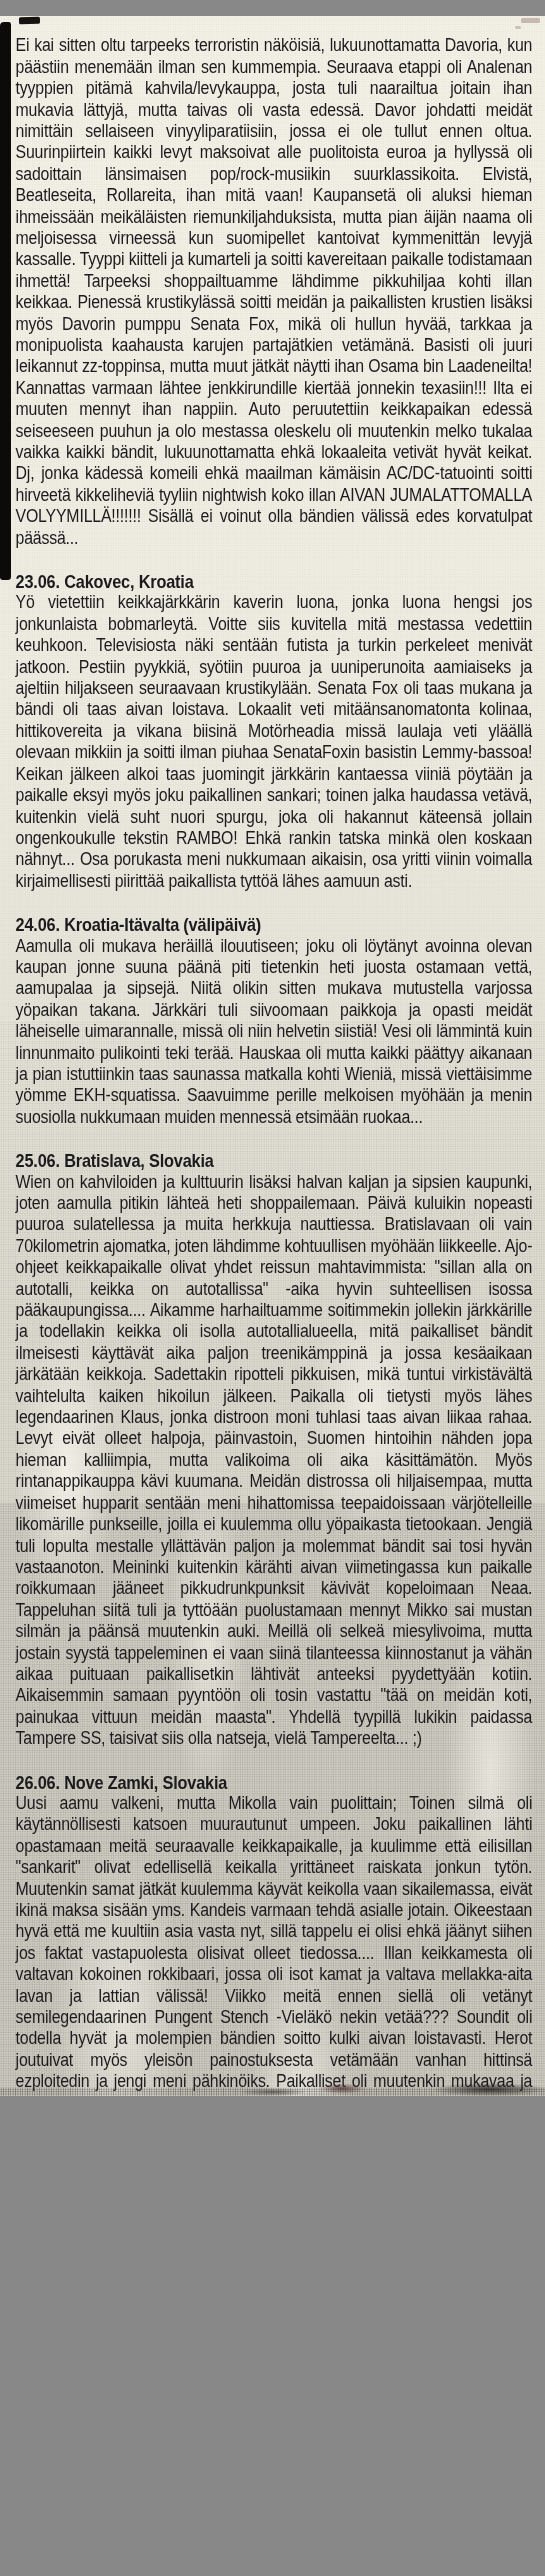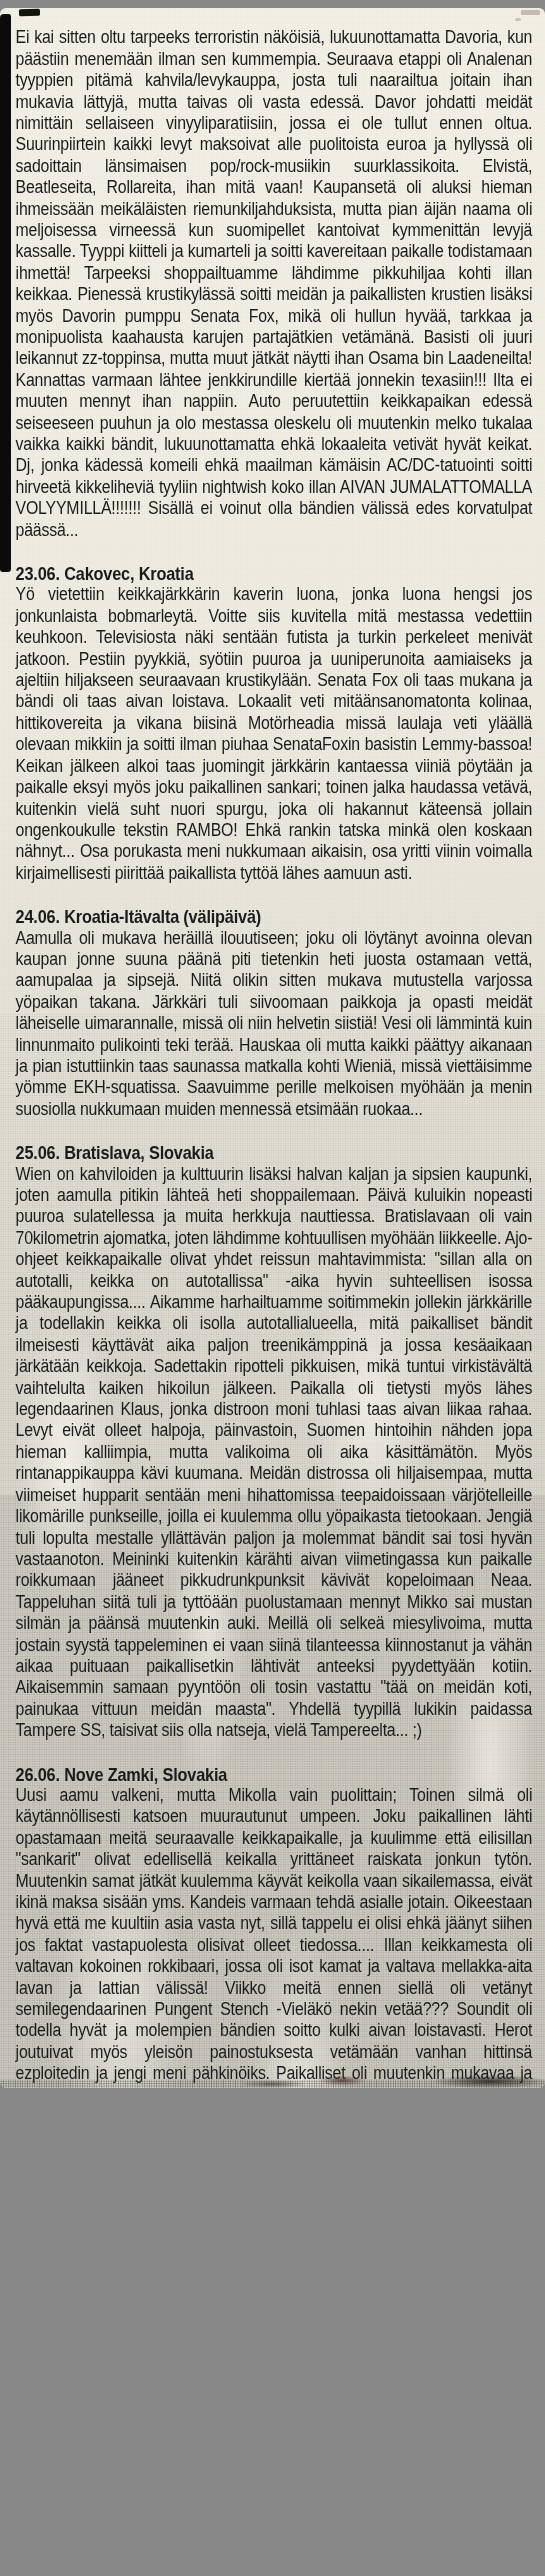--- a/index.html
+++ b/index.html
@@ -4,28 +4,27 @@
 <style>
   html, body {
     margin: 0;
     padding: 0;
     background: #888;
   }
   .page {
     position: relative;
     width: 545px;
     height: 2080px;
-    margin: 8px auto;
+    margin: 16px auto;
     overflow: hidden;
     background: linear-gradient(180deg,
       #f3f0e6 0%, #f1eee4 18%, #eeebe1 32%,
       #e7e4da 45%, #dedbd1 58%, #d9d6cc 72%,
       #d7d4ca 86%, #d5d2c8 100%);
     font-family: "Liberation Sans", "DejaVu Sans", sans-serif;
-    border-radius: 6px;
   }
 
   
   .grain {
     position: absolute;
     left: 0; right: 0;
     pointer-events: none;
     background-image: radial-gradient(circle, rgba(55,53,48,0.55) 0.6px, rgba(0,0,0,0) 0.9px);
     background-size: 2.4px 2.4px;
   }

